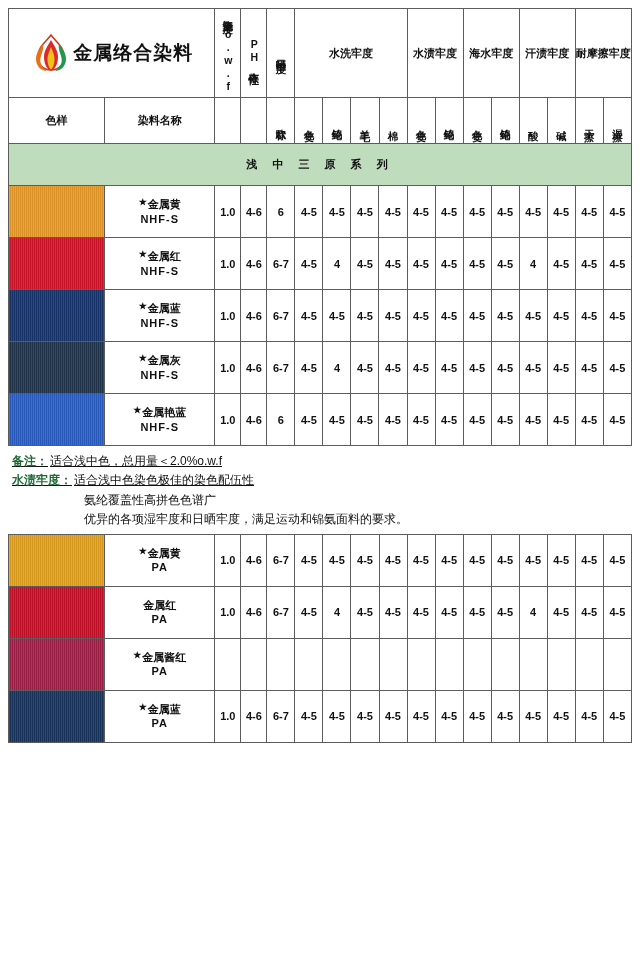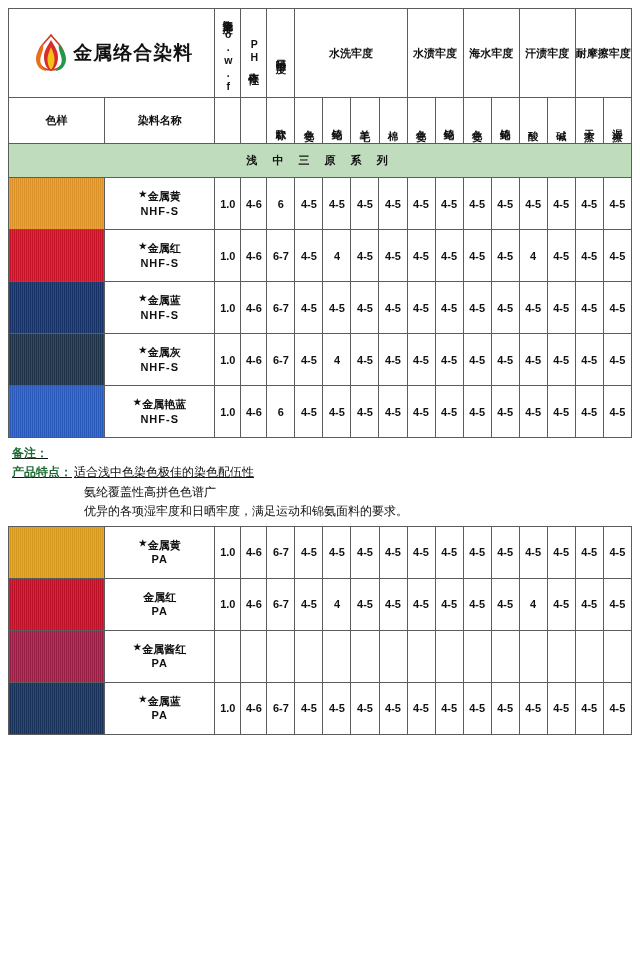--- a/index.html
+++ b/index.html
@@ -43,21 +43,21 @@
   .hdr-group { font-size: 12px; height: 34px; }
   .hdr-sub { font-size: 11px; height: 46px; }
 
   
   .section-band {
     background: #bfdcbd;
     text-align: center;
     font-size: 17px;
     font-weight: bold;
     letter-spacing: 6px;
-    height: 34px;
+    height: 42px;
     color: #1a1a1a;
     margin-top: 20px;
   }
 
   
   .swatch { padding: 0; height: 52px; }
   .swatch-inner { width: 100%; height: 100%; display: block; }
 
   .name-cell {
     text-align: left;
@@ -326,23 +326,24 @@
       <td class="val">4-5</td>
       <td class="val">4-5</td>
       <td class="val">4-5</td>
     </tr>
   </tbody>
     </table>
 
   <div class="notes">
     <div class="row">
       <span class="lab">备注：</span>
+      <span class="txt">适合浅中色，总用量＜2.0%o.w.f</span>
     </div>
     <div class="row">
-      <span class="lab">产品特点：</span>
+      <span class="lab">水渍牢度：</span>
       <span class="txt">适合浅中色染色极佳的染色配伍性</span>
     </div>
     <div class="indent">氨纶覆盖性高拼色色谱广</div>
     <div class="indent">优异的各项湿牢度和日晒牢度，满足运动和锦氨面料的要求。</div>
   </div>
 
   <table class="main">
     <colgroup>
       <col style="width:96px">
         <col style="width:110px">

